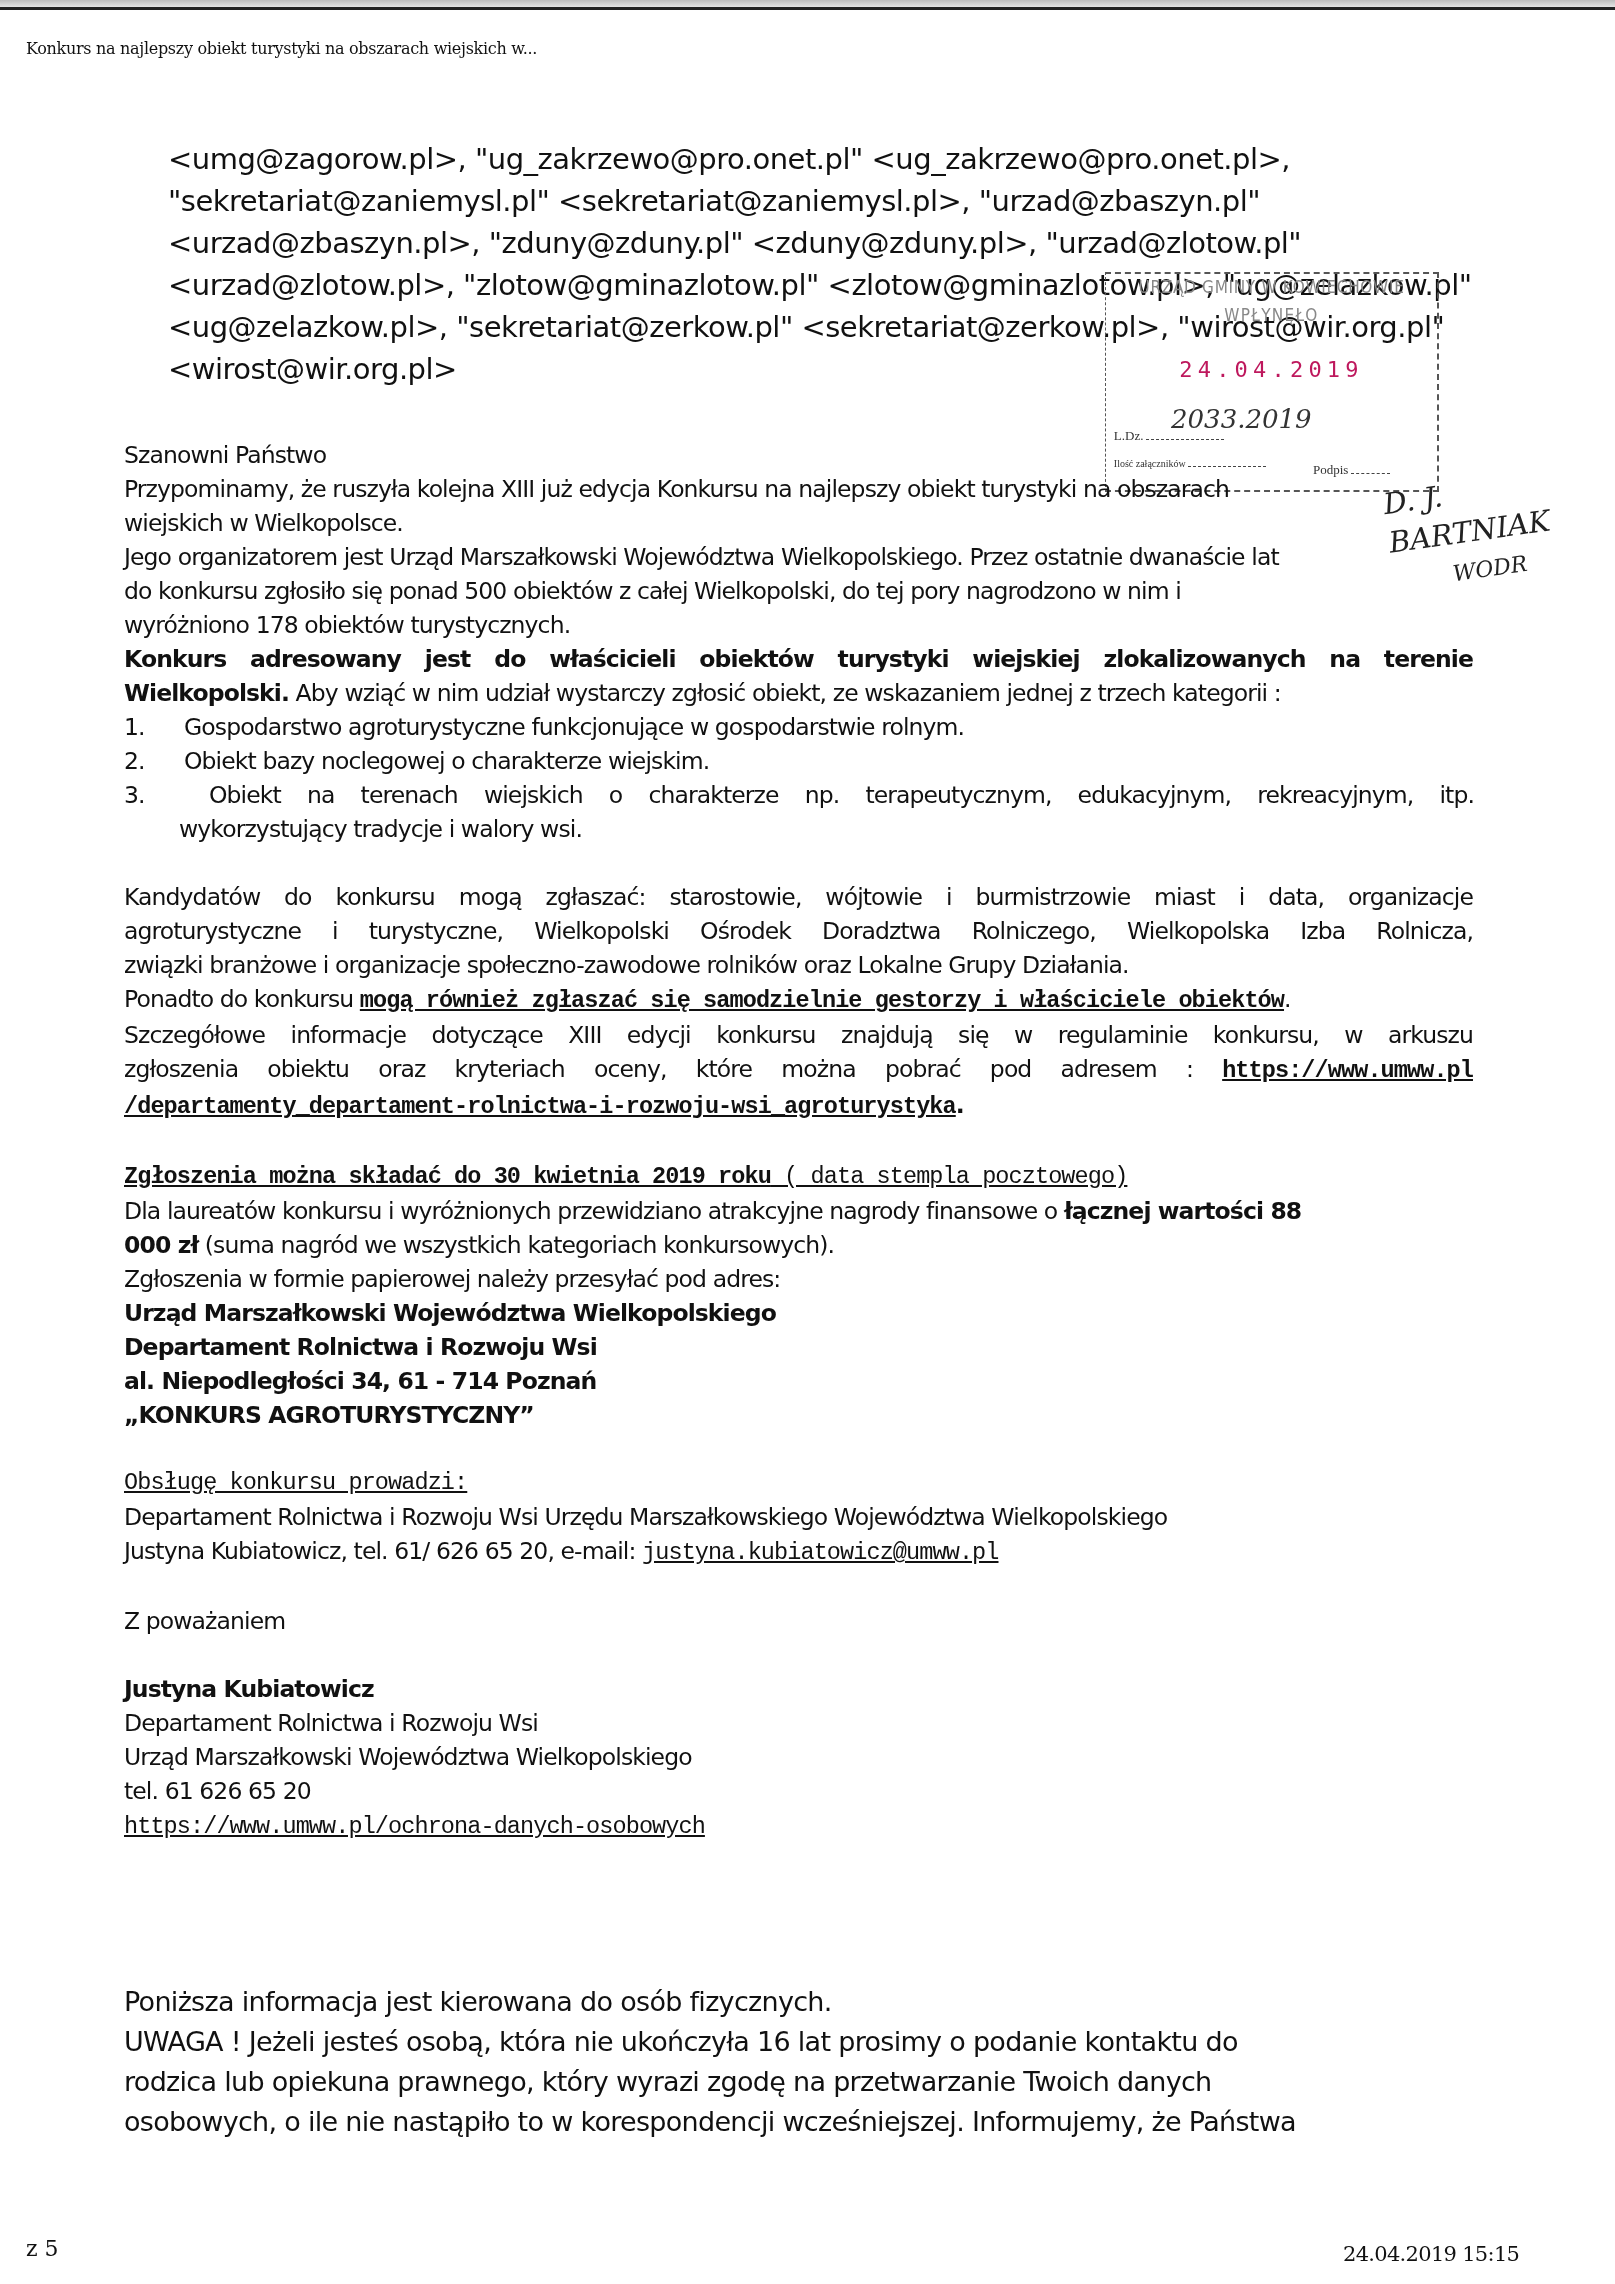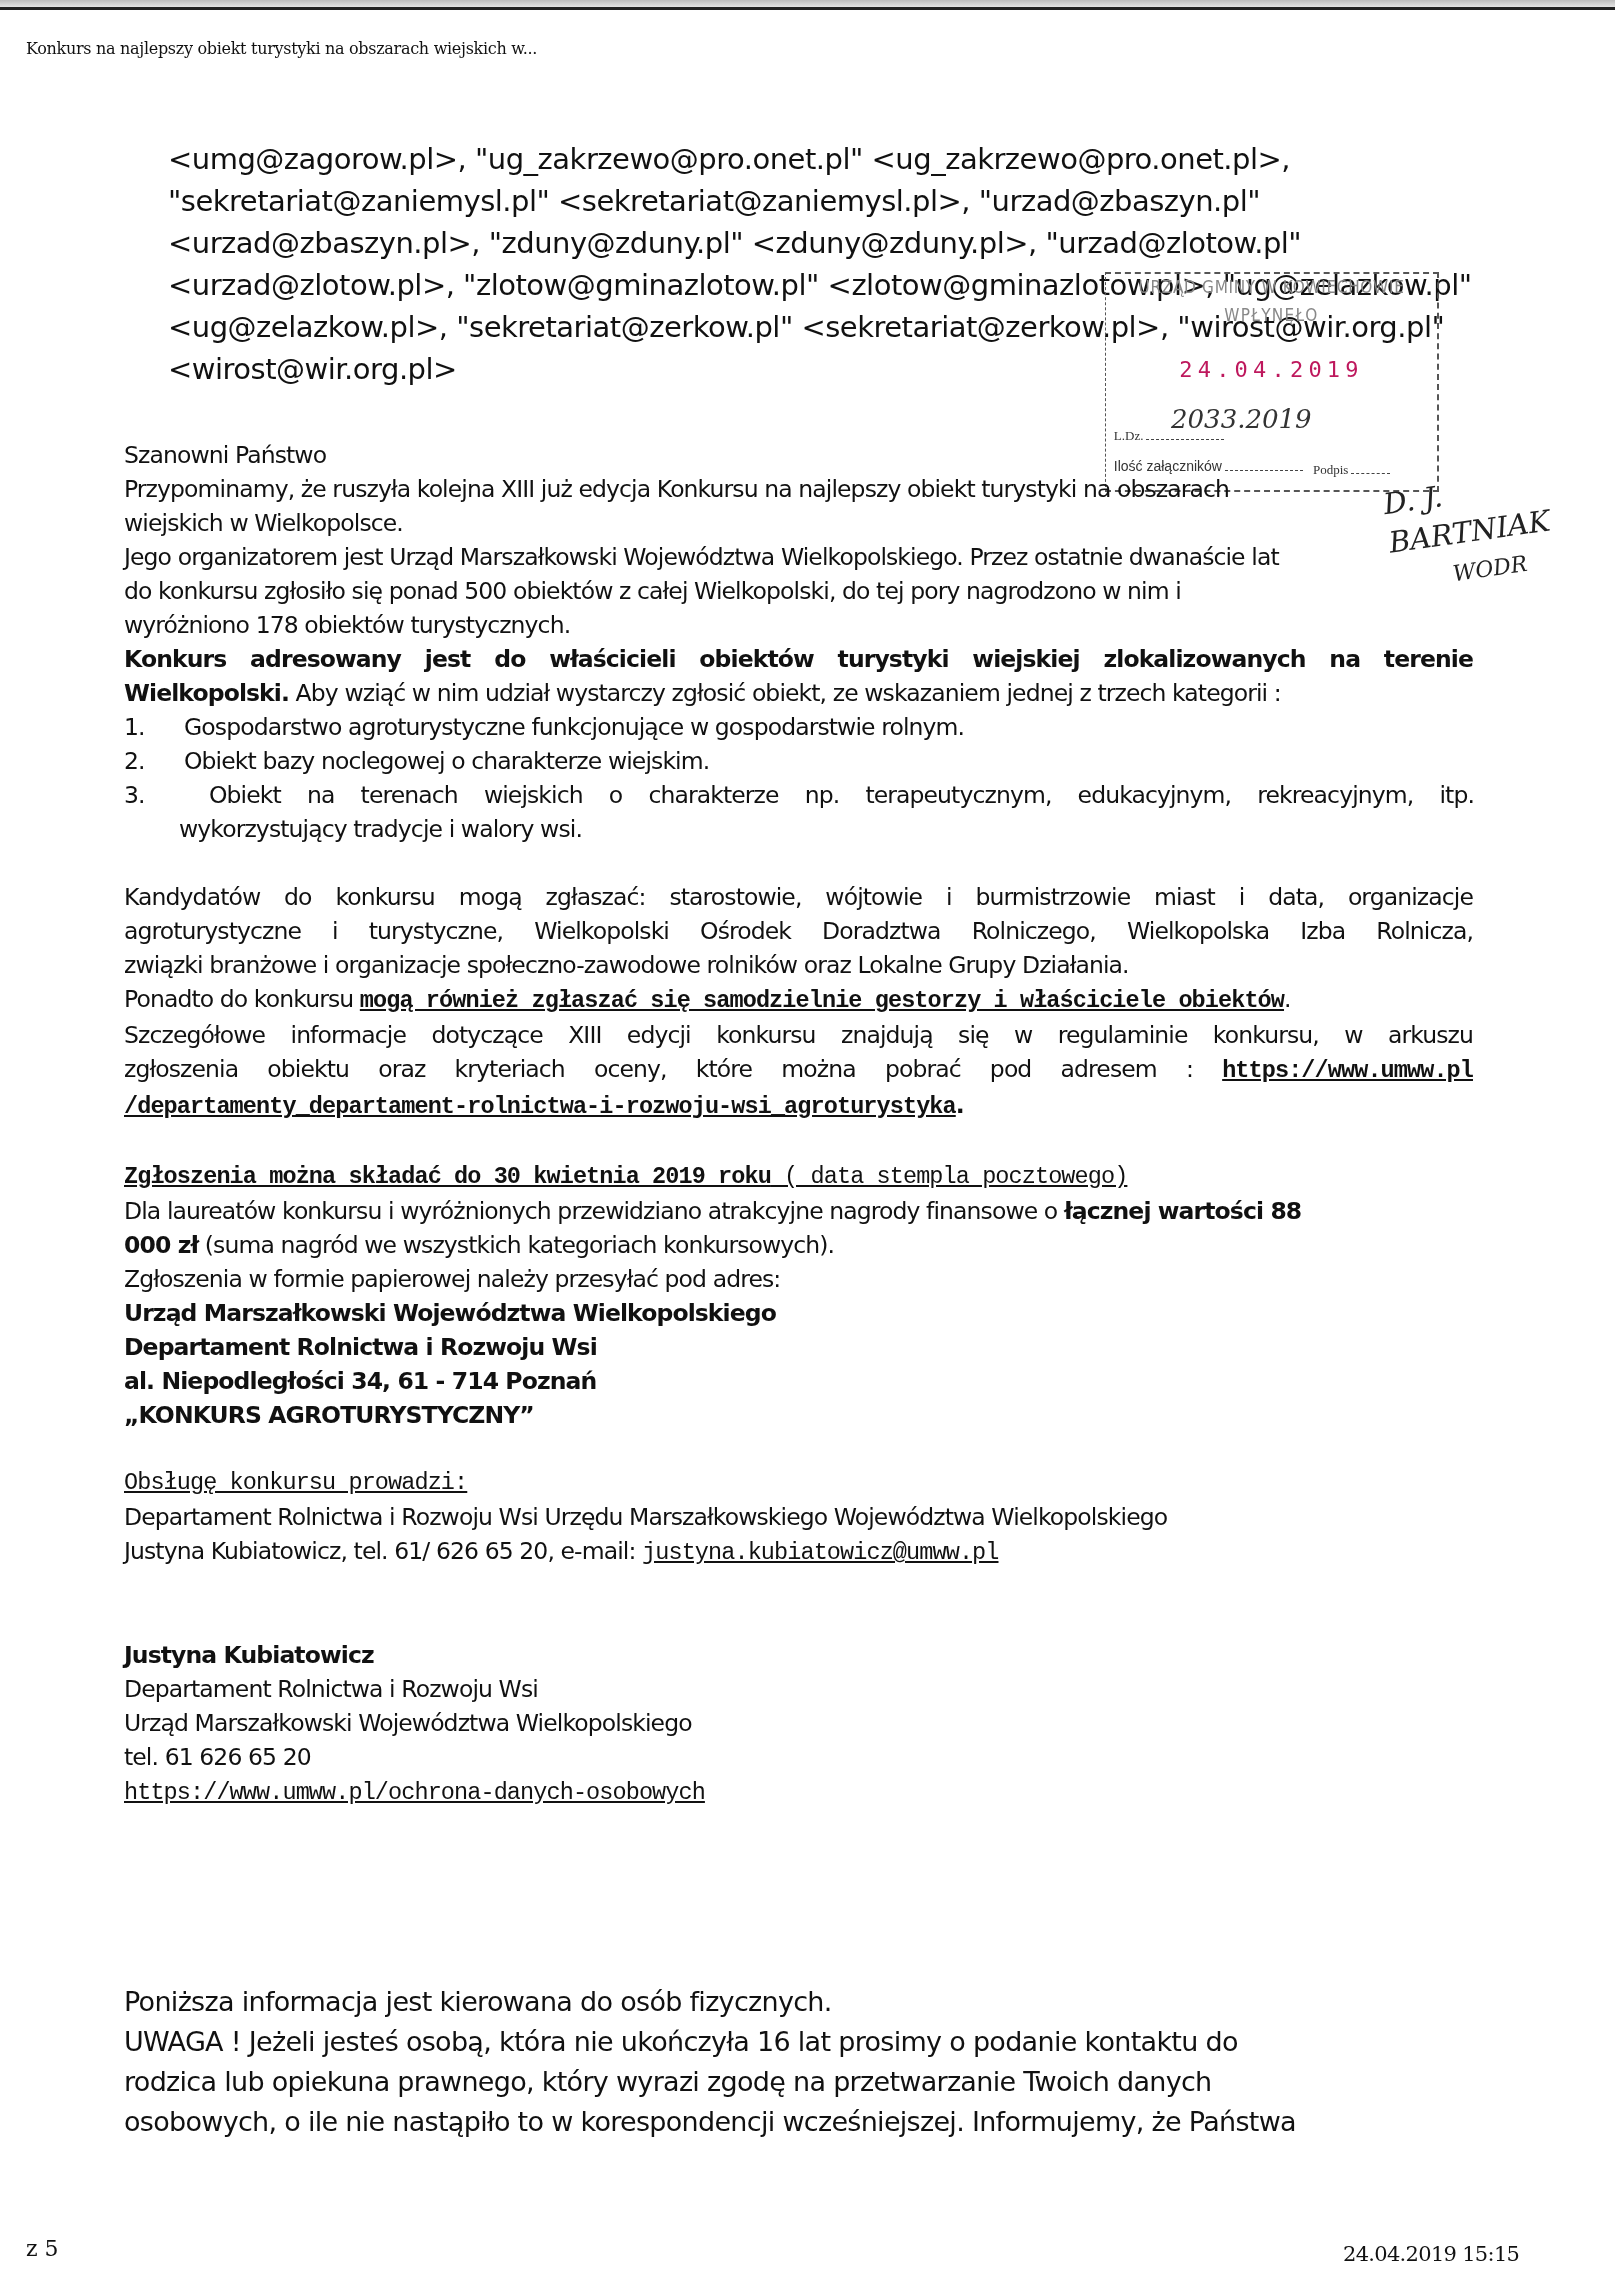--- a/index.html
+++ b/index.html
@@ -36,21 +36,21 @@
   .stamp {
     position: absolute; left: 1105px; top: 272px; width: 331px; height: 216px;
     border: 2px dashed #555; border-left-width: 1.3px;
     font-family: "DejaVu Sans Condensed", "DejaVu Sans", sans-serif; color: #333;
   }
   .stamp .office { position:absolute; left: 0; right: 0; top: 2.6px; text-align:center; font-size: 17px; color:#888; letter-spacing:0.7px; }
   .stamp .received { position:absolute; left: 0; right: 0; top: 31px; text-align:center; font-size: 17px; color:#888; letter-spacing:1.3px; }
   .stamp .date { position:absolute; left: 0; right: 0; top: 83px; text-align:center; font-size: 22px; letter-spacing: 5.2px; font-family: "DejaVu Sans Mono", monospace; color:#be185d; }
   .stamp .ldz { position:absolute; left: 7.8px; top: 154px; font-size: 13px; font-family: "Liberation Serif", serif; }
   .stamp .ldz-val { position:absolute; left: 65px; top: 130px; font-size: 26px; font-style: italic; font-family: "DejaVu Serif", serif; }
-  .stamp .att { position:absolute; left: 7.8px; top: 184px; font-size: 14px; font-family: Liberation Sans, sans-serif; }
+  .stamp .att { position:absolute; left: 7.8px; top: 184px; font-size: 10px; font-family: Liberation Serif, serif; }
   .stamp .sig { position:absolute; left: 207px; top: 188px; font-size: 13px; font-family: "Liberation Serif", serif; }
   .stamp .dots { display:inline-block; width: 78px; border-bottom: 1.3px dashed #444; margin-left: 2.6px; }
   .handwriting {
     position: absolute; left: 1388px; top: 469px; font-family: "DejaVu Serif", serif; font-style: italic;
     font-size: 29px; line-height: 39px; transform: rotate(-8deg); color:#222;
   }
   .handwriting .second { padding-left: 59px; font-size: 22px; }
 
   .footer-left { position:absolute; left: 26px; top: 2236px; font-family: "DejaVu Serif", serif; font-size: 22px; }
   .footer-right { position:absolute; left: 1343px; top: 2242px; font-family: "DejaVu Serif", serif; font-size: 21px; letter-spacing:-0.7px; }
@@ -132,20 +132,21 @@
   <div class="line bold">„KONKURS AGROTURYSTYCZNY”</div>
 
   <div class="gap"></div>
 
   <div class="line u">Obsługę konkursu prowadzi:</div>
   <div class="line">Departament Rolnictwa i Rozwoju Wsi Urzędu Marszałkowskiego Województwa Wielkopolskiego</div>
   <div class="line"><span>Justyna Kubiatowicz, tel. 61/ 626 65 20, e-mail: </span><a class="u" style="color:#111">justyna.kubiatowicz@umww.pl</a></div>
 
   <div class="gap"></div>
 
+  <div class="line">Z poważaniem</div>
 
   <div class="gap"></div>
 
   <div class="line bold">Justyna Kubiatowicz</div>
   <div class="line">Departament Rolnictwa i Rozwoju Wsi</div>
   <div class="line">Urząd Marszałkowski Województwa Wielkopolskiego</div>
   <div class="line">tel. 61 626 65 20</div>
   <div class="line"><a class="u" style="color:#111">https://www.umww.pl/ochrona-danych-osobowych</a></div>
 </div>
 

